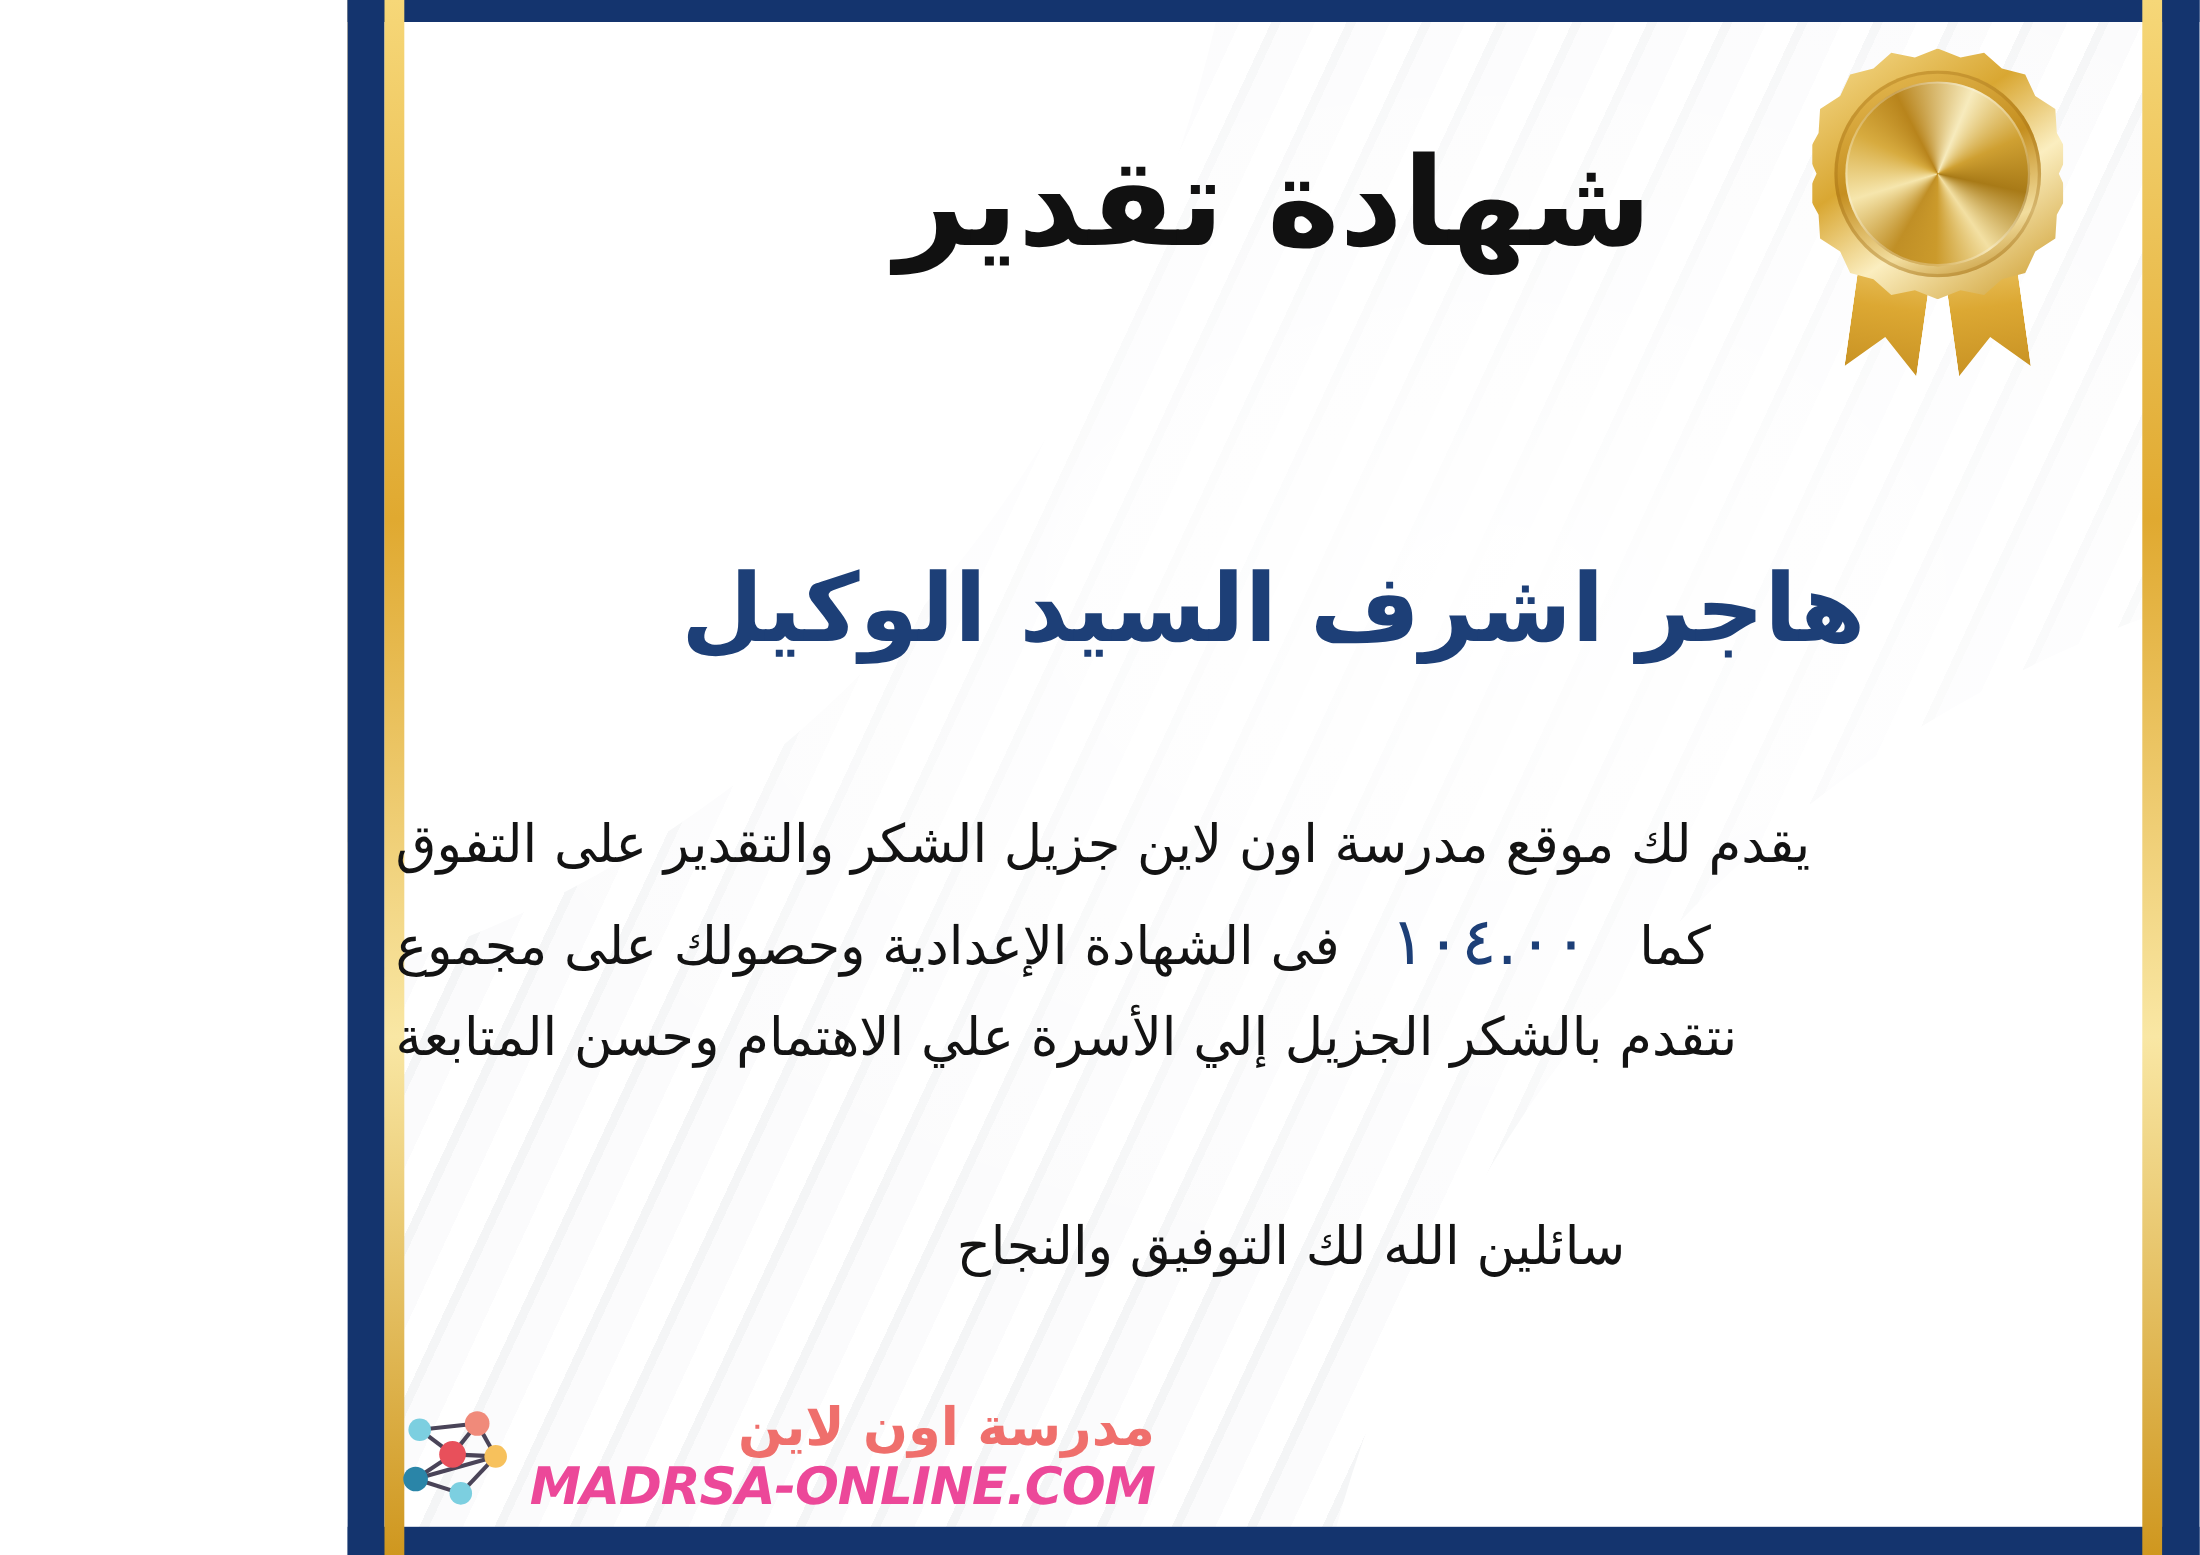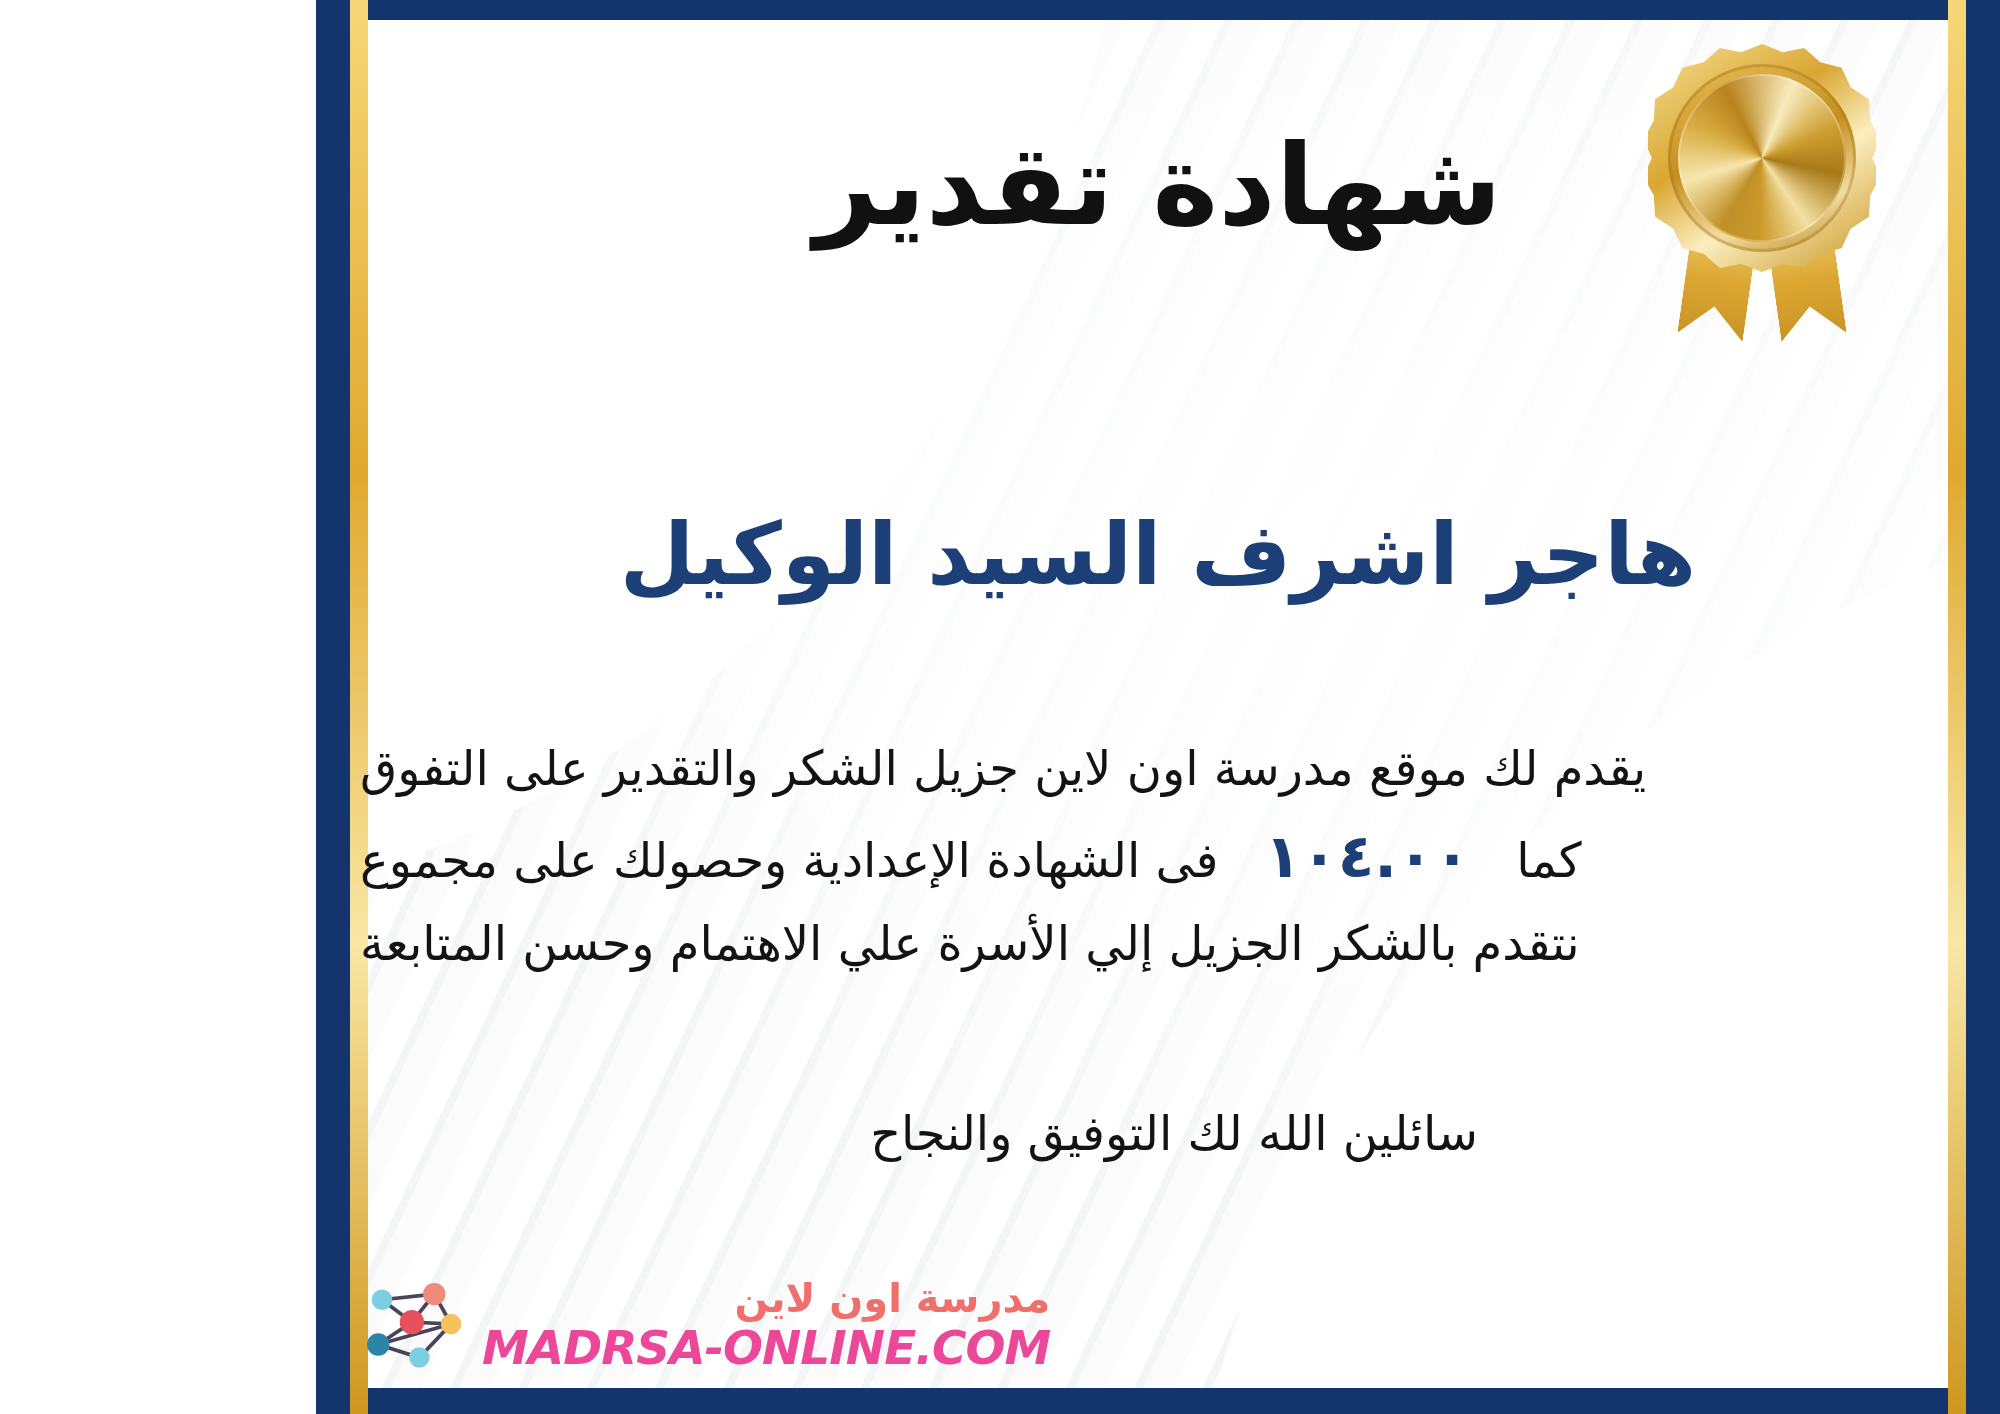--- a/index.html
+++ b/index.html
@@ -165,21 +165,21 @@
     top:730px;
     left:44px;right:60px;
     text-align:left;
     color:#131313;
     font-size:48px;
     line-height:1.62;
   }
   .body .line{white-space:nowrap;}
   .score{
     color:#1d3f77;
-    font-weight:700;
+    font-weight:400;
     font-size:60px;
     padding:0 46px;
     letter-spacing:2px;
   }
   .closing{
     position:absolute;
     top:1105px;
     left:0;right:0;
     text-align:center;
     color:#131313;
@@ -193,21 +193,21 @@
     left:38px;
     bottom:34px;
     display:flex;
     flex-direction:row-reverse;
     align-items:center;
     gap:16px;
   }
   .logo-mark{width:112px;height:112px;flex:0 0 auto;}
   .logo-text{display:flex;flex-direction:column;align-items:flex-start;line-height:1;}
   .logo-ar{
-    font-size:40px;font-weight:700;color:#ef6f6c;direction:rtl;letter-spacing:0px;
+    font-size:48px;font-weight:700;color:#ef6f6c;direction:rtl;letter-spacing:0px;
   }
   .logo-en{
     font-size:47px;font-weight:700;color:#ec4899;letter-spacing:-1px;
     font-style:italic;direction:ltr;margin-top:6px;
   }
 </style>
 </head>
 <body>
 
 <div class="cert">

